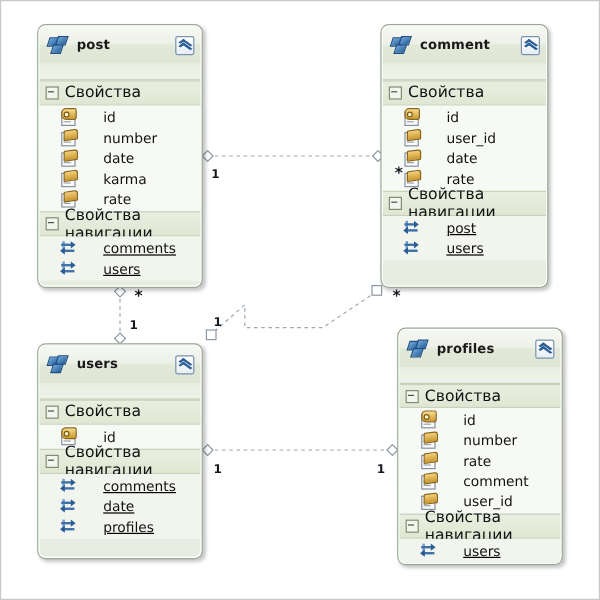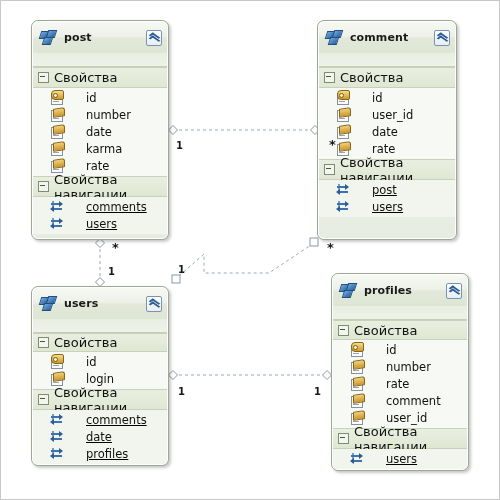--- a/index.html
+++ b/index.html
@@ -462,27 +462,20 @@
             <span class="section-label">Свойства</span>
           </div>
           <div class="section-body">
             <div class="prop-row">
               <span class="ico key">
                 <span class="doc"></span>
                 <span class="tan"></span>
               </span>
               <span class="prop-name">id</span>
             </div>
-            <div class="prop-row">
-              <span class="ico">
-                <span class="doc"></span>
-                <span class="tan"></span>
-              </span>
-              <span class="prop-name">login</span>
-            </div>
           </div>
           <div class="section-header">
             <span class="minus-box"></span>
             <span class="section-label">Свойства навигации</span>
           </div>
           <div class="section-body nav">
             <div class="prop-row">
               <span class="ico nav">
                 <span class="vbar"></span>
                 <span class="arrow-top"></span>

